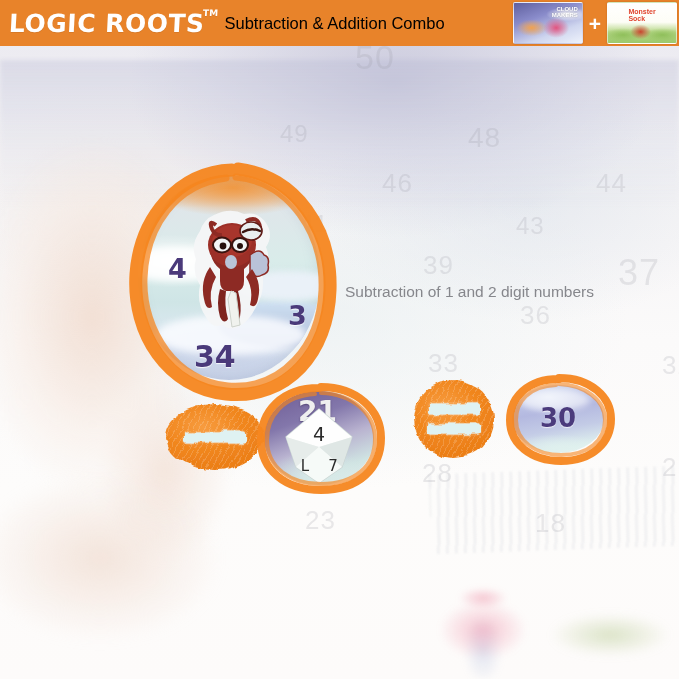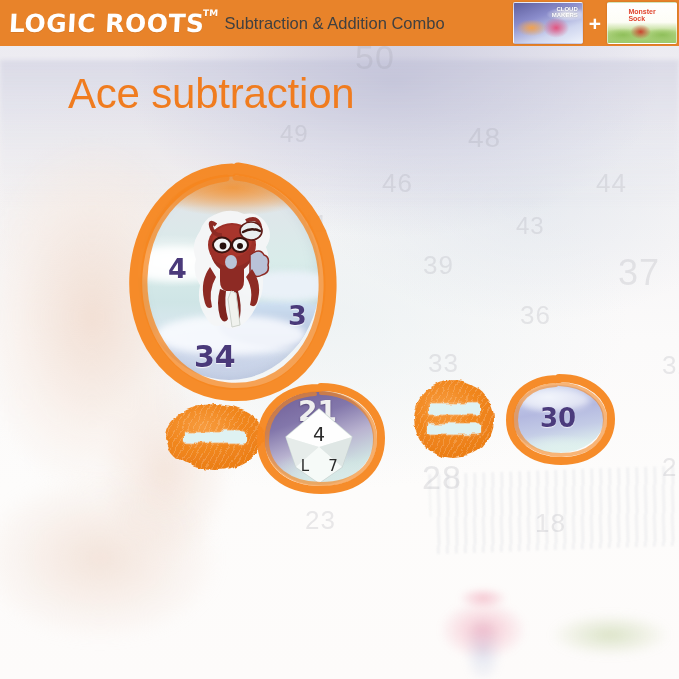--- a/index.html
+++ b/index.html
@@ -90,21 +90,21 @@
     letter-spacing:.5px;
     line-height:1;
     transform:skewX(-3deg);
     text-shadow:0 1px 0 rgba(0,0,0,.07);
   }
   .logo-tm{
     position:absolute;right:-13px;top:-2px;
     font-size:9px;font-weight:700;letter-spacing:0;
   }
   .combo-title{
-    color:#404040;
+    color:#000000;
     font-size:16.5px;
     margin-left:20px;
     white-space:nowrap;
     font-weight:400;
   }
   .boxes{
     position:absolute;right:2px;top:0;height:46px;
     display:flex;align-items:center;gap:4px;
   }
   .prodbox{
@@ -308,21 +308,21 @@
       <div class="bgnum" style="left: 468px; top: 122px; font-size: 28px;">48</div>
       <div class="bgnum" style="left: 382px; top: 168px; font-size: 26px;">46</div>
       <div class="bgnum" style="left: 596px; top: 168px; font-size: 26px;">44</div>
       <div class="bgnum" style="left: 516px; top: 212px; font-size: 24px;">43</div>
       <div class="bgnum" style="left: 300px; top: 210px; font-size: 24px;">41</div>
       <div class="bgnum" style="left: 423px; top: 250px; font-size: 26px;">39</div>
       <div class="bgnum" style="left: 618px; top: 252px; font-size: 36px;">37</div>
       <div class="bgnum" style="left: 520px; top: 300px; font-size: 26px;">36</div>
       <div class="bgnum" style="left: 428px; top: 348px; font-size: 26px;">33</div>
       <div class="bgnum" style="left: 662px; top: 350px; font-size: 26px;">32</div>
-      <div class="bgnum" style="left: 422px; top: 458px; font-size: 34px;">28</div>
+      <div class="bgnum" style="left: 422px; top: 458px; font-size: 26px;">28</div>
       <div class="bgnum" style="left: 662px; top: 452px; font-size: 26px;">2</div>
       <div class="bgnum" style="left: 305px; top: 505px; font-size: 26px;">23</div>
       <div class="bgnum" style="left: 535px; top: 508px; font-size: 26px;">18</div>
     </div>
 
   <div class="header">
     <div class="logo">
       <span>LOGIC ROOTS</span>
       <span class="logo-tm">TM</span>
     </div>
@@ -332,21 +332,20 @@
       <div class="prodbox cloud">
         <div class="pb-title">CLOUD<br>MAKERS</div>
       </div>
       <div class="plus">+</div>
       <div class="prodbox monster">
         <div class="pb-title">Monster<br>Sock</div>
       </div>
     </div>
   </div>
 
-  <div class="headline">Ace subtraction</div>
 
   <div class="scene">
     <div class="cloud-a"></div>
     <div class="ridge"></div>
     <div class="cloud-b"></div>
     <div class="cloud-c"></div>
 
     <div class="octo">
       <svg width="92" height="126" viewBox="0 0 92 126">
 
@@ -439,14 +438,15 @@
     <div class="gloss"></div>
     <div class="res-num">30</div>
   </div>
   <div class="ring" style="left:501px;top:374px;">
     <svg width="118" height="92" viewBox="0 0 118 92">
       <path d="M58 5 C26 5 9 24 9 46 C9 70 30 87 60 87 C92 87 110 68 110 45 C110 23 90 4 58 4" stroke-width="8" opacity="0.95"></path>
       <path d="M55 11 C28 12 15 28 15 46 C15 68 36 81 60 81 C88 81 104 66 104 46 C104 26 84 11 58 10" stroke-width="4" opacity="0.6"></path>
     </svg>
   </div>
 
+  <div class="caption cap-sub">Subtraction of 1 and 2 digit numbers</div>
 
 </div>
 
 </body></html>

